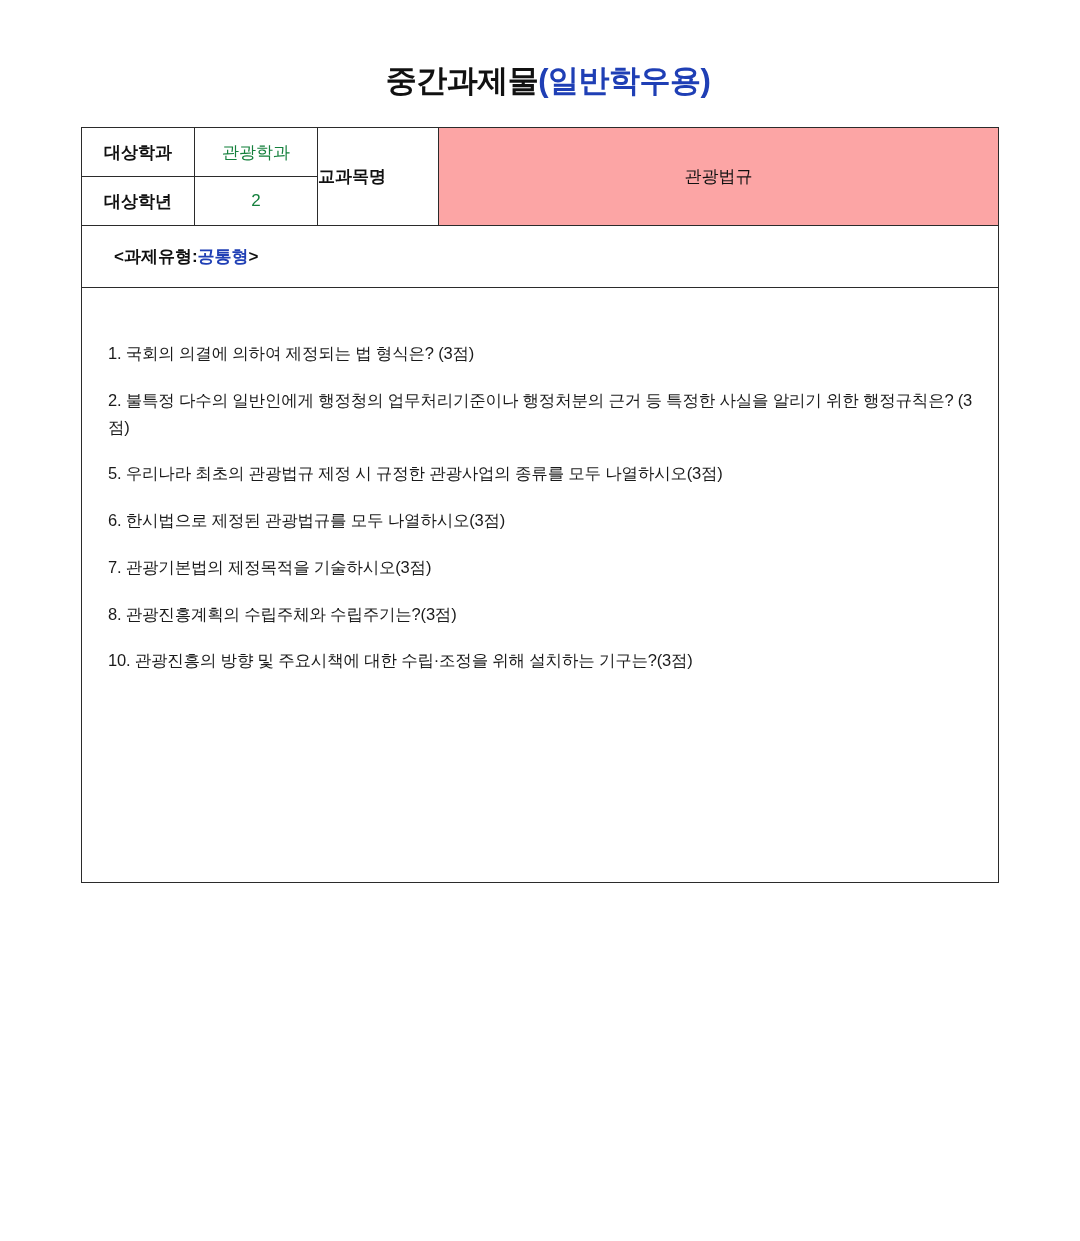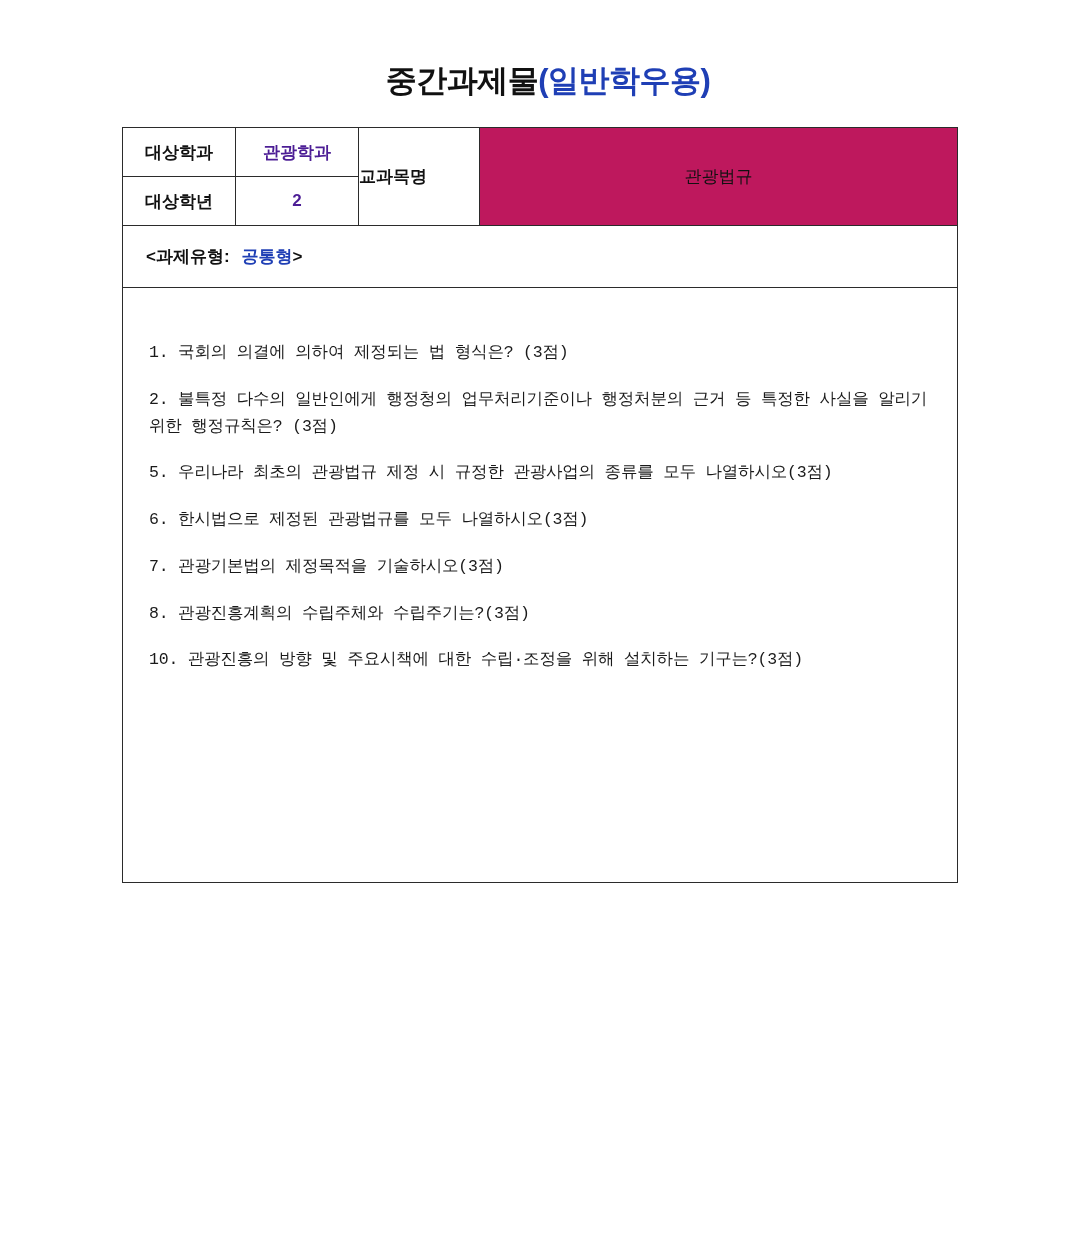--- a/index.html
+++ b/index.html
@@ -27,21 +27,21 @@
     font-weight: bold;
     letter-spacing: -0.5px;
     margin: 62px 0 0 16px;
     line-height: 1.2;
   }
   .doc-title .t-black { color: #111111; }
   .doc-title .t-blue { color: #1f3fb5; }
 
   .table-wrap {
     margin: 28px auto 0 auto;
-    width: 836px;
+    width: 918px;
     border-radius: 16px;
   }
   table.header-table {
     width: 100%;
     border-collapse: collapse;
     table-layout: fixed;
   }
   table.header-table td {
     border: 1.6px solid #2b2b2b;
     padding: 0;
@@ -52,60 +52,59 @@
     height: 48px;
     text-align: center;
     font-size: 17px;
     font-weight: bold;
     color: #111;
   }
   .cell-value {
     width: 122px;
     text-align: center;
     font-size: 17px;
-    font-weight: bold;
-    color: #4c1d95;
+    font-weight: normal;
+    color: #15803d;
   }
   .cell-subject-label {
     width: 120px;
     text-align: left;
     font-size: 17px;
     font-weight: bold;
     color: #111;
   }
   .cell-subject-value {
     text-align: center;
     font-size: 17px;
-    background: #be185d;
+    background: #fca5a5;
     color: #111;
   }
 
   .type-row {
     border-left: 1.6px solid #2b2b2b;
     border-right: 1.6px solid #2b2b2b;
     border-bottom: 1.6px solid #2b2b2b;
     box-sizing: border-box;
     height: 62px;
     display: flex;
     align-items: center;
-    padding-left: 23px;
+    padding-left: 32px;
     font-size: 17px;
     font-weight: bold;
   }
   .type-row .t-black { color: #111111; }
-  .type-row .t-blue { color: #1f3fb5; margin-left: 12px; }
+  .type-row .t-blue { color: #1f3fb5; }
 
   .body-box {
     border-left: 1.6px solid #2b2b2b;
     border-right: 1.6px solid #2b2b2b;
     border-bottom: 1.6px solid #2b2b2b;
     box-sizing: border-box;
     min-height: 595px;
     padding: 52px 8px 40px 24px;
-    font-family: Liberation Mono, monospace;
   }
   .q-item {
     font-size: 16.5px;
     line-height: 1.62;
     color: #1a1a1a;
     margin: 0 0 20px 0;
     padding-left: 2px;
     letter-spacing: -0.2px;
   }
   .q-item:last-child { margin-bottom: 4px; }

